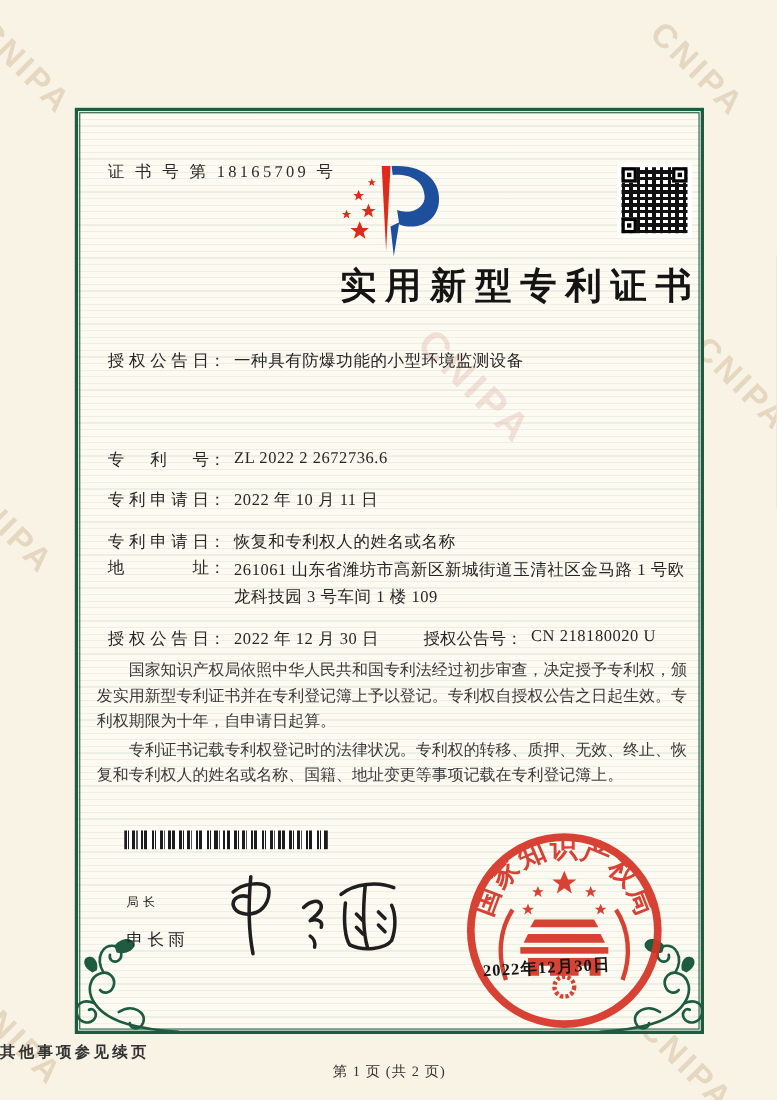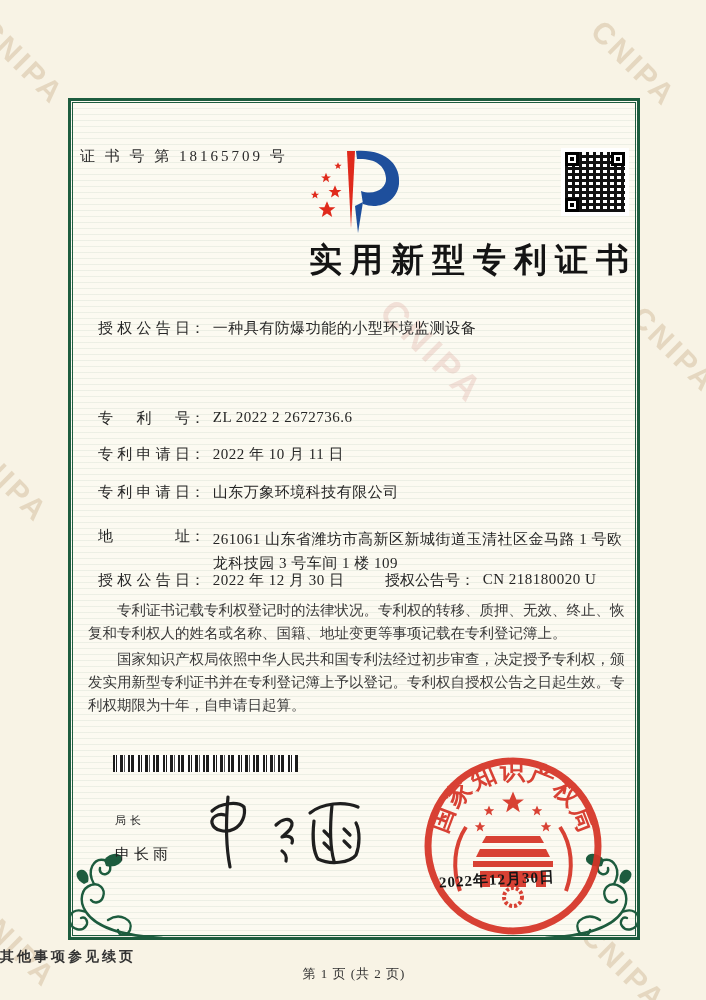--- a/index.html
+++ b/index.html
@@ -13,21 +13,21 @@
   .frame{position:absolute;left:68px;top:98px;width:566px;height:836px;
          border:3px solid #1d5c3e;background:#fcfaf1;
          background-image:repeating-linear-gradient(0deg,rgba(34,94,60,0.07) 0px,rgba(34,94,60,0.07) 1px,transparent 1px,transparent 6px);}
   .frame::before{content:"";position:absolute;inset:1px;border:1px solid #1d5c3e;pointer-events:none;}
   .wm-pink{position:absolute;left:330px;top:190px;font-family:"Liberation Sans",sans-serif;
       font-weight:bold;font-size:36px;letter-spacing:4px;color:rgba(219,166,155,0.30);
       transform:rotate(45deg);transform-origin:left top;}
   .corner{position:absolute;bottom:-8px;}
   .corner-bl{left:-7px;}
   .corner-br{right:-7px;transform:scaleX(-1);}
-  .cert-no{position:absolute;left:9px;top:46px;font-size:15px;letter-spacing:3px;color:#2a2a2a;}
+  .cert-no{position:absolute;left:27px;top:46px;font-size:15px;letter-spacing:3px;color:#2a2a2a;}
   .logo{position:absolute;left:223px;top:45px;}
   .qr{position:absolute;left:490px;top:47px;width:64px;height:64px;background:#fff;padding:2px;}
   .qr-grid{position:relative;width:60px;height:60px;margin:2px;
       background-image:repeating-linear-gradient(0deg,#111 0 3px,transparent 3px 6px),
                        repeating-linear-gradient(90deg,#111 0 3px,transparent 3px 7px);
       background-color:#fff;}
   .finder{position:absolute;width:14px;height:14px;border:3px solid #000;background:#fff;box-sizing:border-box;}
   .finder::after{content:"";position:absolute;inset:2px;background:#000;}
   .f-tl{left:0;top:0}.f-tr{right:0;top:0}.f-bl{left:0;bottom:0}
   .title{position:absolute;left:0;top:137px;width:100%;text-align:right;margin:0;
@@ -130,38 +130,38 @@
     <div class="row" style="top:308px">
       <span class="flabel">专利号</span><span class="fsep">：</span>
       <span class="fvalue">ZL 2022 2 2672736.6</span>
     </div>
     <div class="row" style="top:344px">
       <span class="flabel">专利申请日</span><span class="fsep">：</span>
       <span class="fvalue">2022 年 10 月 11 日</span>
     </div>
     <div class="row" style="top:382px">
       <span class="flabel">专利申请日</span><span class="fsep">：</span>
-      <span class="fvalue">山东万象环境科技有限公司</span>
-    </div>
-    <div class="row" style="top:426px">
+      <span class="fvalue">恢复和专利权人的姓名或名称</span>
+    </div>
+    <div class="row" style="top:406px">
       <span class="flabel">地址</span><span class="fsep">：</span>
       <span class="fvalue wrap">261061 山东省潍坊市高新区新城街道玉清社区金马路 1 号欧龙科技园 3 号车间 1 楼 109</span>
     </div>
     <div class="row" style="top:470px">
       <span class="flabel">授权公告日</span><span class="fsep">：</span>
       <span class="fvalue">2022 年 12 月 30 日</span>
       <span class="pair2">
         <span>授权公告号</span><span>：</span>
         <span class="fvalue">CN 218180020 U</span>
       </span>
     </div>
 
     <div class="paras">
+      <p>国家知识产权局依照中华人民共和国专利法经过初步审查，决定授予专利权，颁发实用新型专利证书并在专利登记簿上予以登记。专利权自授权公告之日起生效。专利权期限为十年，自申请日起算。</p>
       <p>专利证书记载专利权登记时的法律状况。专利权的转移、质押、无效、终止、恢复和专利权人的姓名或名称、国籍、地址变更等事项记载在专利登记簿上。</p>
-      <p>国家知识产权局依照中华人民共和国专利法经过初步审查，决定授予专利权，颁发实用新型专利证书并在专利登记簿上予以登记。专利权自授权公告之日起生效。专利权期限为十年，自申请日起算。</p>
     </div>
 
     <div class="barcode"></div>
 
     <div class="signer-title">局长</div>
     <div class="signer-name">申长雨</div>
 
     <svg class="signature" width="175" height="85" viewBox="0 0 175 85">
       <g stroke="#1f1f1f" stroke-width="3.2" fill="none" stroke-linecap="round" stroke-linejoin="round">
         <path d="M30,6 C28,28 28,56 32,76"></path>

